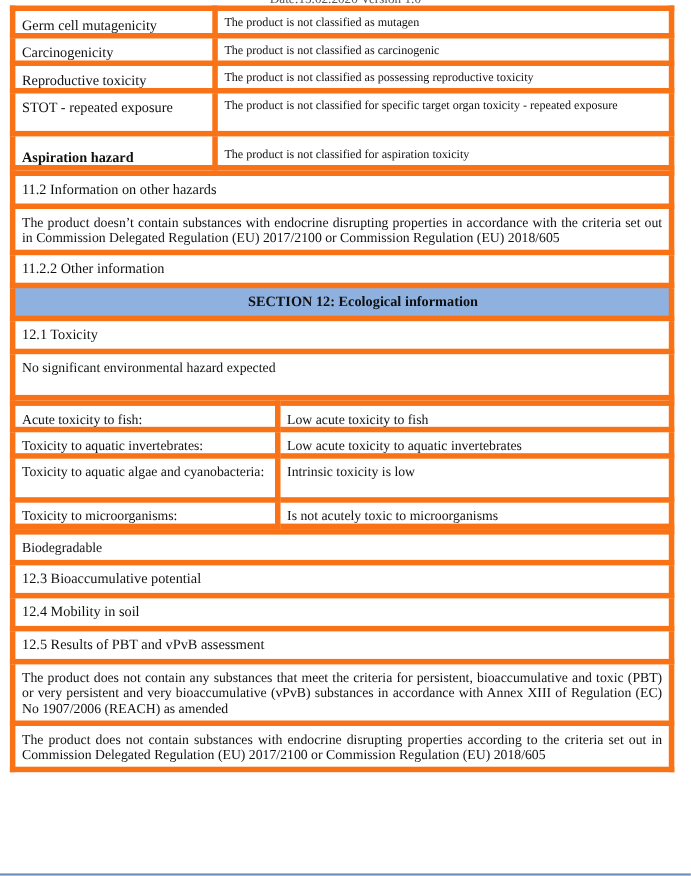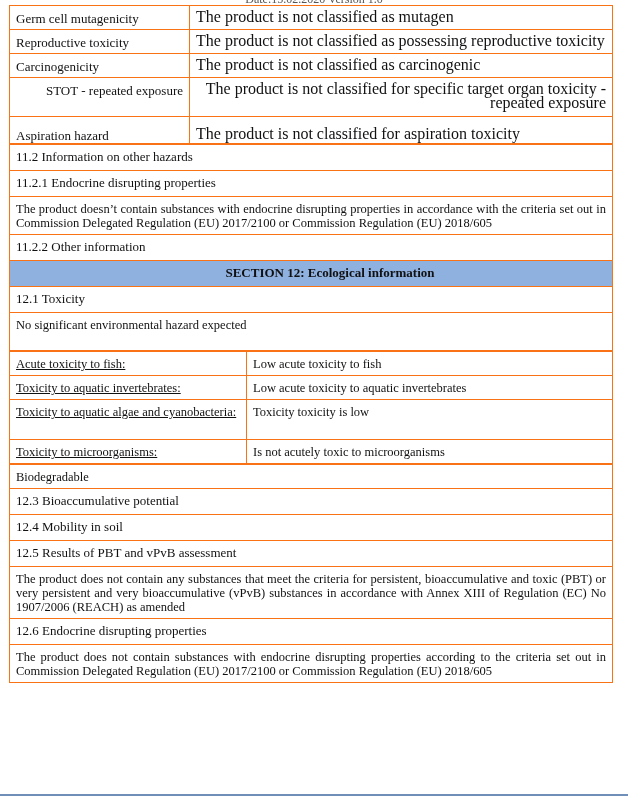--- a/index.html
+++ b/index.html
@@ -2,76 +2,73 @@
 <html><head>
 <meta charset="utf-8">
 <style>
   html, body { margin: 0; padding: 0; background: #ffffff; }
   body { width: 628px; height: 796px; overflow: hidden; position: relative;
          font-family: "Liberation Serif", "DejaVu Serif", serif; color: #111; }
   .doc-header { position: absolute; top: -7px; left: 0; width: 628px; text-align: center;
          font-size: 12px; color: #555; line-height: 12px; }
   .sheet { position: absolute; left: 9px; top: 5px; width: 604px; }
   table { border-collapse: collapse; width: 604px; table-layout: fixed; }
-  td { border: 1px solid #f97316; padding: 0 6px; font-size: 12.5px; vertical-align: top; line-height: 14px; margin-top: 47px; }
+  td { border: 5px solid #f97316; padding: 0 6px; font-size: 12.5px; vertical-align: top; line-height: 14px; margin-top: 47px; }
   .t1 td.k { width: 167px; padding-top: 6px; font-size: 13px; }
-  .t1 td.v { padding-top: 4px; font-size: 16px; }
+  .t1 td.v { padding-top: 4px; font-size: 11px; }
   .t1 tr { height: 24px; }
-  .t1 tr.tall { height: 39px; text-align: right; }
-  .t1 tr.asp td.k { padding-top: 12px; }
+  .t1 tr.tall { height: 39px; }
+  .t1 tr.asp td.k { padding-top: 12px; font-weight: bold; }
   .t1 tr.asp td.v { padding-top: 10px; }
   .full td { padding-top: 5px; padding-bottom: 4px; }
   .h td { font-weight: normal; font-size: 13px; height: 16px; }
   .para td { text-align: justify; font-size: 12.5px; line-height: 14px; }
   .sec td { background: #8eb1e0; text-align: center; font-weight: bold; font-size: 13px; height: 16px; padding-left: 44px; }
-  .t2 td.k { width: 224px; padding-top: 5px; text-decoration: underline; }
+  .t2 td.k { width: 224px; padding-top: 5px; }
   .t2 td.v { padding-top: 5px; }
   .t2 tr { height: 24px; }
   .t2 tr.tall2 { height: 40px; }
   .toxnote td { height: 28px; }
   .bottom-bar { position: absolute; left: 0; top: 794px; width: 628px; height: 2px; background: #6f8fb8; }
 </style>
 </head>
 <body>
 
 <div class="doc-header">Date:15.02.2020 Version 1.0</div>
 
 <div class="sheet">
   <table class="t1">
     <tbody>
         <tr>
       <td class="k">Germ cell mutagenicity</td>
       <td class="v">The product is not classified as mutagen</td>
     </tr>
     <tr>
+      <td class="k">Carcinogenicity</td>
+      <td class="v">The product is not classified as carcinogenic</td>
+    </tr>
+    <tr>
       <td class="k">Reproductive toxicity</td>
       <td class="v">The product is not classified as possessing reproductive toxicity</td>
-    </tr>
-    <tr>
-      <td class="k">Carcinogenicity</td>
-      <td class="v">The product is not classified as carcinogenic</td>
     </tr>
     <tr class="tall">
       <td class="k">STOT - repeated exposure</td>
       <td class="v">The product is not classified for specific target organ toxicity - repeated exposure</td>
     </tr>
     <tr class="asp">
       <td class="k">Aspiration hazard</td>
       <td class="v">The product is not classified for aspiration toxicity</td>
     </tr>
   </tbody>
     </table>
 
   <table class="full">
     <tbody>
         <tr class="h">
           <td>11.2 Information on other hazards</td>
-        </tr>
-    <tr class="h">
-          <td>11.2.1 Endocrine disrupting properties</td>
         </tr>
     <tr class="para">
           <td>The product doesn’t contain substances with endocrine disrupting properties in accordance with the criteria set out in Commission Delegated Regulation (EU) 2017/2100 or Commission Regulation (EU) 2018/605</td>
         </tr>
     <tr class="h">
           <td>11.2.2 Other information</td>
         </tr>
     <tr class="sec">
           <td>SECTION 12: Ecological information</td>
         </tr>
@@ -89,21 +86,21 @@
         <tr>
       <td class="k">Acute toxicity to fish:</td>
       <td class="v">Low acute toxicity to fish</td>
     </tr>
     <tr>
       <td class="k">Toxicity to aquatic invertebrates:</td>
       <td class="v">Low acute toxicity to aquatic invertebrates</td>
     </tr>
     <tr class="tall2">
       <td class="k">Toxicity to aquatic algae and cyanobacteria:</td>
-      <td class="v">Toxicity toxicity is low</td>
+      <td class="v">Intrinsic toxicity is low</td>
     </tr>
     <tr>
       <td class="k">Toxicity to microorganisms:</td>
       <td class="v">Is not acutely toxic to microorganisms</td>
     </tr>
   </tbody>
     </table>
 
   <table class="full">
     <tbody>
@@ -115,23 +112,20 @@
         </tr>
     <tr class="h">
           <td>12.4 Mobility in soil</td>
         </tr>
     <tr class="h">
           <td>12.5 Results of PBT and vPvB assessment</td>
         </tr>
     <tr class="para">
           <td>The product does not contain any substances that meet the criteria for persistent, bioaccumulative and toxic (PBT) or very persistent and very bioaccumulative (vPvB) substances in accordance with Annex XIII of Regulation (EC) No 1907/2006 (REACH) as amended</td>
         </tr>
-    <tr class="h">
-          <td>12.6 Endocrine disrupting properties</td>
-        </tr>
     <tr class="para">
           <td>The product does not contain substances with endocrine disrupting properties according to the criteria set out in Commission Delegated Regulation (EU) 2017/2100 or Commission Regulation (EU) 2018/605</td>
         </tr>
   </tbody>
     </table>
 </div>
 
 <div class="bottom-bar"></div>
 
 </body></html>

